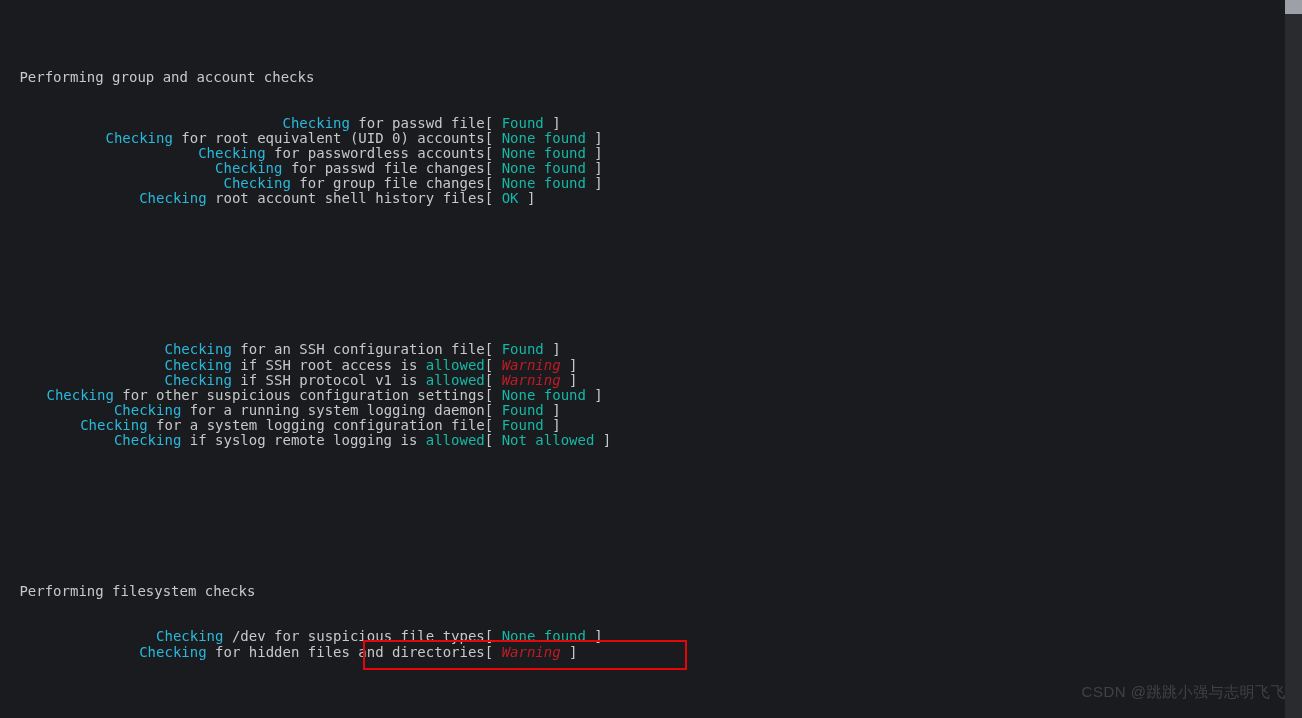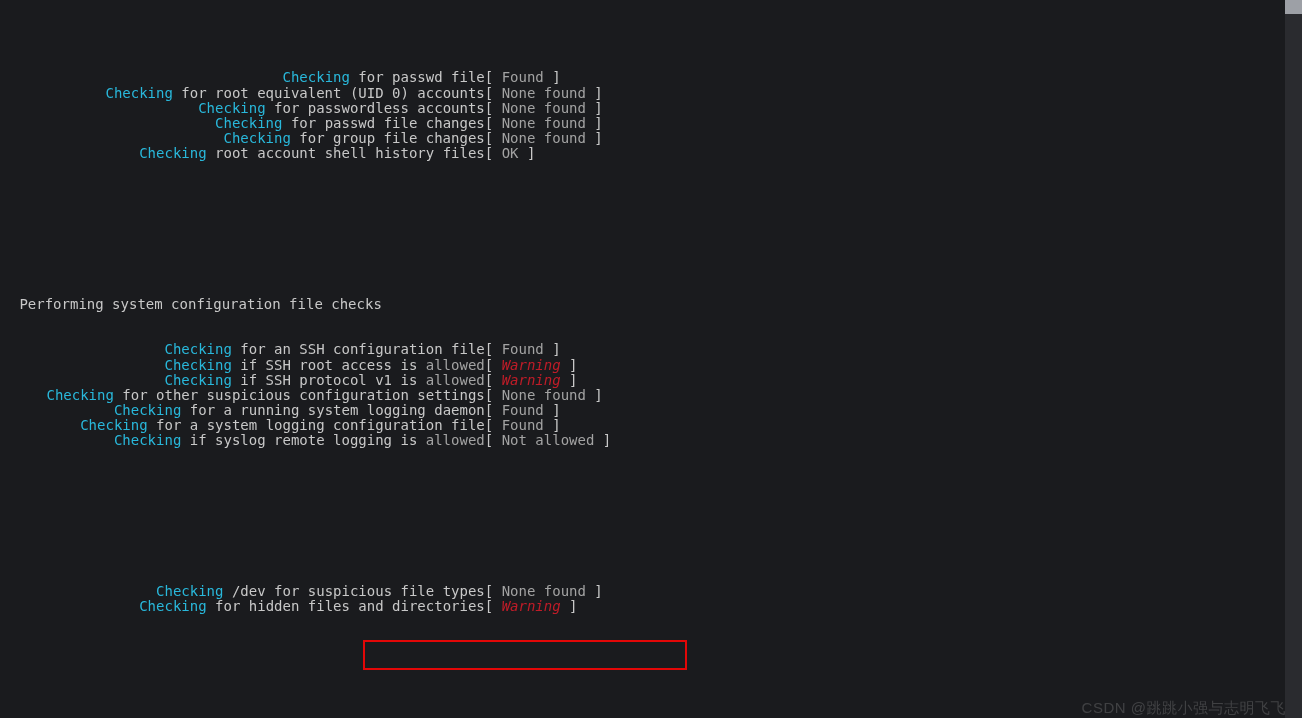--- a/index.html
+++ b/index.html
@@ -15,29 +15,29 @@
     position: relative;
   }
   .terminal {
     padding: 10px 4px 4px 4px;
     white-space: pre;
     line-height: 1.08;
   }
   .line { display: block; }
   .section { margin: 0; }
   .cyan { color: #29b8db; }
-  .green { color: #a3a3a3; }
+  .green { color: #14b8a6; }
   .red { color: #c01c28; font-style: italic; }
   .bracket { color: #c8c8c8; }
   .indent1 { padding-left: 1.1em; }
   .check-label { display: inline-block; width: 450px; text-align: right; }
   .watermark {
     position: absolute;
     right: 16px;
-    bottom: 0;
+    bottom: 16px;
     color: rgba(200,200,200,0.22);
     font-family: sans-serif;
     font-size: 15px;
     letter-spacing: 0.5px;
   }
   .highlight-box {
     position: absolute;
     border: 2px solid #e30707;
     pointer-events: none;
   }
@@ -53,29 +53,30 @@
     width: 17px;
     height: 14px;
     background: #9da0a6;
   }
 </style>
 </head>
 <body>
 
 <div class="terminal">
   <div class="section indent1">
+    <span class="line">Performing group and account checks</span>
     <div><span class="line indent1"><span class="check-label"><span class="cyan">Checking</span><span> for passwd file</span></span><span class="bracket">[ </span><span class="green">Found</span><span class="bracket"> ]</span></span><span class="line indent1"><span class="check-label"><span class="cyan">Checking</span><span> for root equivalent (UID 0) accounts</span></span><span class="bracket">[ </span><span class="green">None found</span><span class="bracket"> ]</span></span><span class="line indent1"><span class="check-label"><span class="cyan">Checking</span><span> for passwordless accounts</span></span><span class="bracket">[ </span><span class="green">None found</span><span class="bracket"> ]</span></span><span class="line indent1"><span class="check-label"><span class="cyan">Checking</span><span> for passwd file changes</span></span><span class="bracket">[ </span><span class="green">None found</span><span class="bracket"> ]</span></span><span class="line indent1"><span class="check-label"><span class="cyan">Checking</span><span> for group file changes</span></span><span class="bracket">[ </span><span class="green">None found</span><span class="bracket"> ]</span></span><span class="line indent1"><span class="check-label"><span class="cyan">Checking</span><span> root account shell history files</span></span><span class="bracket">[ </span><span class="green">OK</span><span class="bracket"> ]</span></span></div>
   </div>
   <span class="line"> </span>
   <div class="section indent1">
-    <span class="line">Performing system configuration file checks</span>
     <div><span class="line indent1"><span class="check-label"><span class="cyan">Checking</span><span> for an SSH configuration file</span></span><span class="bracket">[ </span><span class="green">Found</span><span class="bracket"> ]</span></span><span class="line indent1"><span class="check-label"><span class="cyan">Checking</span><span> if SSH root access is </span><span class="green">allowed</span></span><span class="bracket">[ </span><span class="red">Warning</span><span class="bracket"> ]</span></span><span class="line indent1"><span class="check-label"><span class="cyan">Checking</span><span> if SSH protocol v1 is </span><span class="green">allowed</span></span><span class="bracket">[ </span><span class="red">Warning</span><span class="bracket"> ]</span></span><span class="line indent1"><span class="check-label"><span class="cyan">Checking</span><span> for other suspicious configuration settings</span></span><span class="bracket">[ </span><span class="green">None found</span><span class="bracket"> ]</span></span><span class="line indent1"><span class="check-label"><span class="cyan">Checking</span><span> for a running system logging daemon</span></span><span class="bracket">[ </span><span class="green">Found</span><span class="bracket"> ]</span></span><span class="line indent1"><span class="check-label"><span class="cyan">Checking</span><span> for a system logging configuration file</span></span><span class="bracket">[ </span><span class="green">Found</span><span class="bracket"> ]</span></span><span class="line indent1"><span class="check-label"><span class="cyan">Checking</span><span> if syslog remote logging is </span><span class="green">allowed</span></span><span class="bracket">[ </span><span class="green">Not allowed</span><span class="bracket"> ]</span></span></div>
   </div>
   <span class="line"> </span>
   <div class="section indent1">
+    <span class="line">Performing filesystem checks</span>
     <div><span class="line indent1"><span class="check-label"><span class="cyan">Checking</span><span> /dev for suspicious file types</span></span><span class="bracket">[ </span><span class="green">None found</span><span class="bracket"> ]</span></span><span class="line indent1"><span class="check-label"><span class="cyan">Checking</span><span> for hidden files and directories</span></span><span class="bracket">[ </span><span class="red">Warning</span><span class="bracket"> ]</span></span></div>
   </div>
   
   
   
   
   
   
   
   

